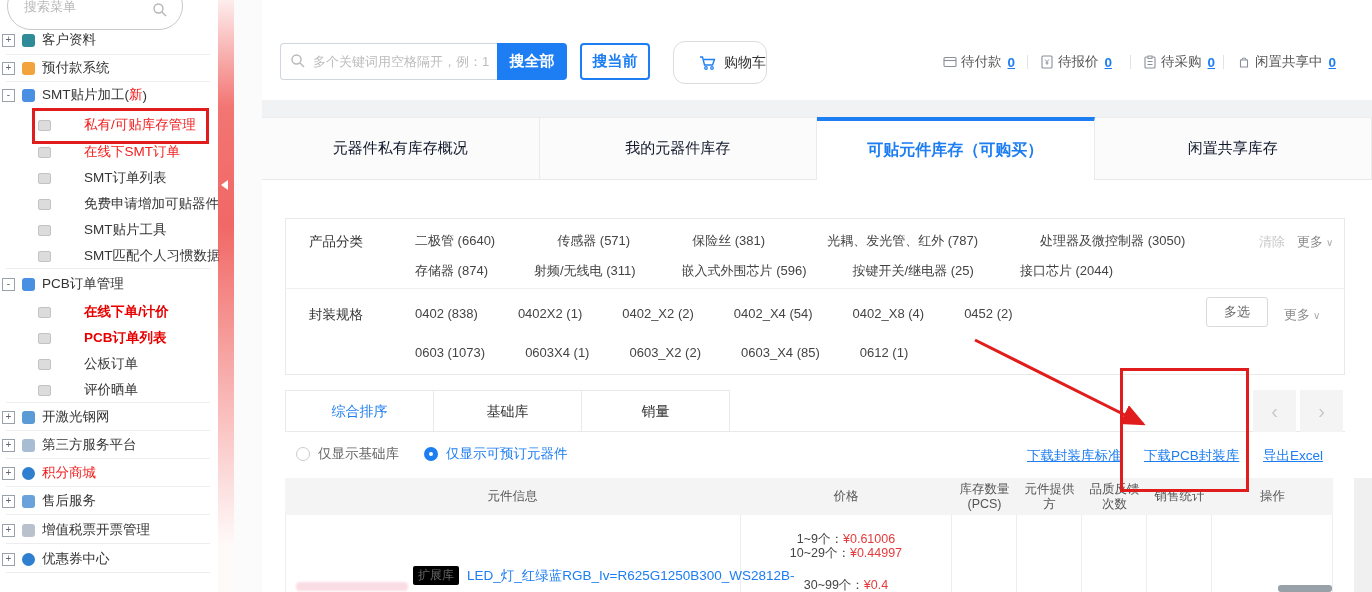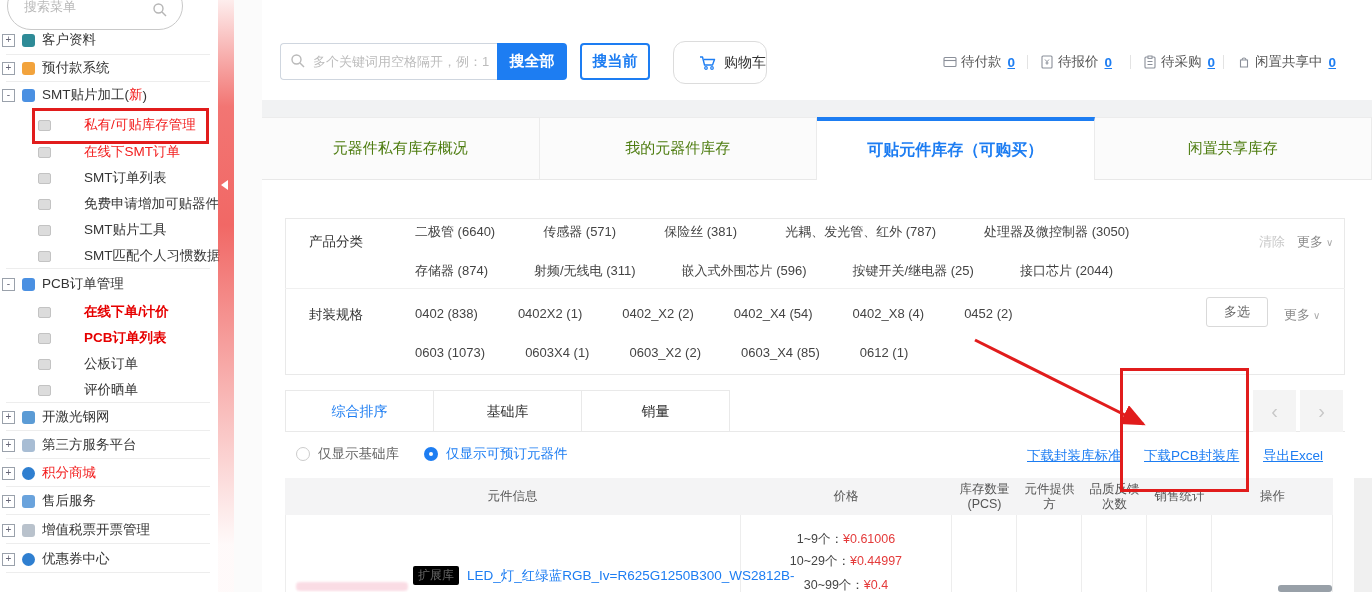--- a/index.html
+++ b/index.html
@@ -42,21 +42,21 @@
       border:2px solid #1d7df2;border-radius:4px;font-size:15px;font-weight:bold;cursor:pointer;box-sizing:border-box;}
   .cart-btn{position:absolute;left:673px;top:41px;width:92px;height:41px;background:#fff;border:1px solid #dcdcdc;
       border-radius:12px;display:flex;align-items:center;justify-content:flex-end;gap:7px;font-size:14px;color:#333;cursor:pointer;}
   .status-item{position:absolute;top:52px;height:20px;display:flex;align-items:center;gap:4px;
       font-size:13.5px;color:#555;cursor:pointer;white-space:nowrap;}
   .status-count{color:#1d7df2;font-weight:bold;text-decoration:underline;margin-left:2px;}
   .status-sep{position:absolute;top:55px;height:14px;border-left:1px solid #e3e3e3;}
   .grey-band{position:absolute;left:262px;top:100px;width:1110px;height:17px;background:#f1f2f3;}
   
   .tabbar{position:absolute;left:262px;top:117px;width:1110px;height:63px;display:flex;}
-  .tab{flex:1 1 0;display:flex;align-items:center;justify-content:center;font-size:15px;color:#4d7c0f;
+  .tab{flex:1 1 0;display:flex;align-items:center;justify-content:center;font-size:15px;color:#0f172a;
        background:#fbfbfb;border-right:1px solid #ebebeb;border-bottom:1px solid #e8e8e8;
        border-top:1px solid #ececec;cursor:pointer;box-sizing:border-box;}
   .tab.active{background:#fff;border-top:4px solid #1d7df2;border-bottom:none;color:#1d7df2;
        font-weight:bold;font-size:16px;}
   
   .filter-box{position:absolute;left:285px;top:218px;width:1060px;height:157px;border:1px solid #e9e9e9;
        background:#fff;box-sizing:border-box;}
   .f-label{position:absolute;font-size:13.5px;color:#333;text-align:center;}
   .chip-row{position:absolute;display:flex;white-space:nowrap;font-size:13px;color:#444;}
   .chip{cursor:pointer;}
@@ -289,21 +289,21 @@
 
   <div class="tabbar">
     <div class="tab">元器件私有库存概况</div>
     <div class="tab">我的元器件库存</div>
     <div class="tab active">可贴元件库存（可购买）</div>
     <div class="tab">闲置共享库存</div>
   </div>
 
   <div class="filter-box"></div>
   <div class="f-label" style="left:309px;top:233px">产品分类</div>
-  <div class="chip-row" style="left:415px;top:223px;gap:48px">
+  <div class="chip-row" style="left:415px;top:232px;gap:62px">
     <span class="chip">二极管 (6640)</span>
     <span class="chip">传感器 (571)</span>
     <span class="chip">保险丝 (381)</span>
     <span class="chip">光耦、发光管、红外 (787)</span>
     <span class="chip">处理器及微控制器 (3050)</span>
   </div>
   <div class="chip-row" style="left:415px;top:262px;gap:46px">
     <span class="chip">存储器 (874)</span>
     <span class="chip">射频/无线电 (311)</span>
     <span class="chip">嵌入式外围芯片 (596)</span>
@@ -400,21 +400,21 @@
       <div class="watermark"></div>
       <div class="abs" style="left:127px;top:51px;display:flex;align-items:center;gap:8px;white-space:nowrap">
         <span class="lib-badge">扩展库</span>
         <span class="part-link">LED_灯_红绿蓝RGB_Iv=R625G1250B300_WS2812B-</span>
       </div>
     </div>
     <div class="td" style="width:212px">
       <div class="price-line" style="top:16px">
         <span>1~9个：</span><span class="price-val">¥0.61006</span>
       </div>
-      <div class="price-line" style="top:38px">
+      <div class="price-line" style="top:30px">
         <span>10~29个：</span><span class="price-val">¥0.44997</span>
       </div>
       <div class="price-line" style="top:62px">
         <span>30~99个：</span><span class="price-val">¥0.4</span>
       </div>
     </div>
     <div class="td" style="width:65px"></div>
     <div class="td" style="width:65px"></div>
     <div class="td" style="width:65px"></div>
     <div class="td" style="width:65px"></div>

